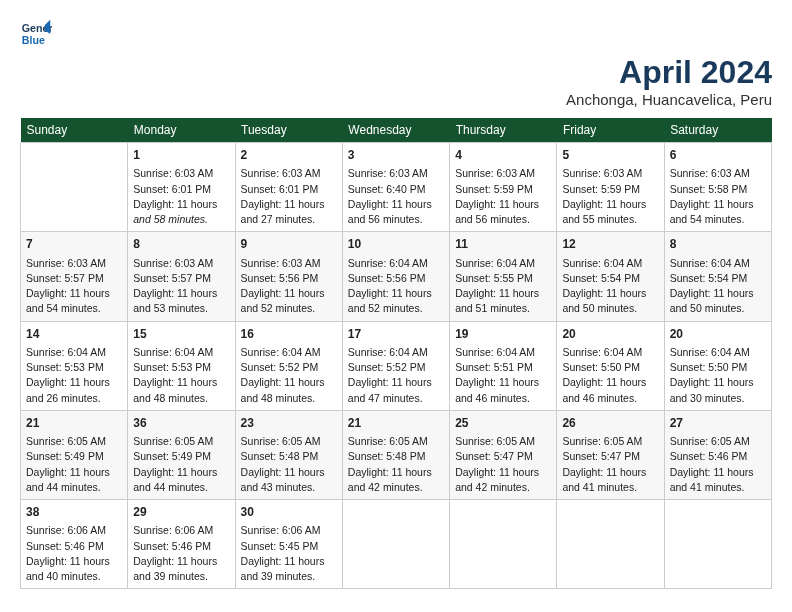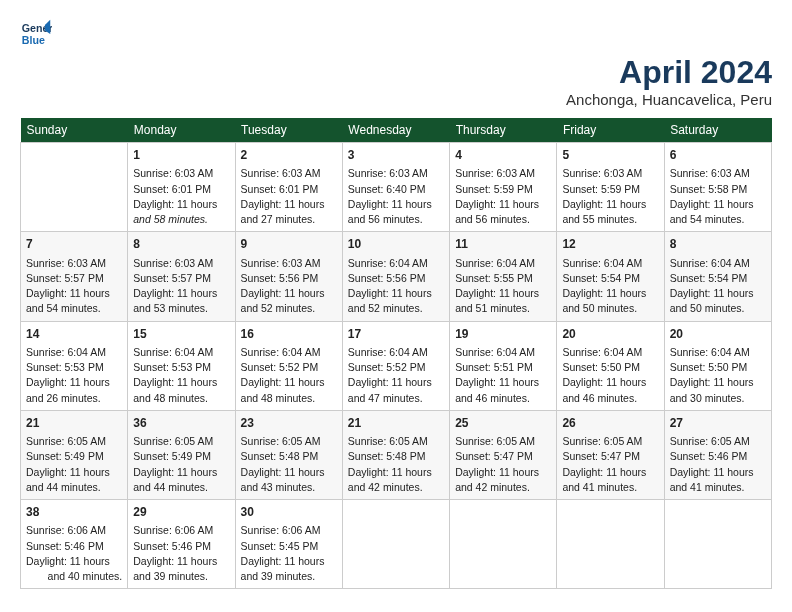--- a/index.html
+++ b/index.html
@@ -299,21 +299,21 @@
             <span style="display: block;">Daylight: 11 hours</span>
             <span style="display: block;">and 41 minutes.</span>
           </td>
         </tr>
         <tr>
           <td>
             <span class="day-num">38</span>
             <span style="display: block;">Sunrise: 6:06 AM</span>
             <span style="display: block;">Sunset: 5:46 PM</span>
             <span style="display: block;">Daylight: 11 hours</span>
-            <span style="display: block; text-align: right;">and 40 minutes.</span>
+            <span style="display: block;">and 40 minutes.</span>
           </td>
           <td>
             <span class="day-num">29</span>
             <span style="display: block;">Sunrise: 6:06 AM</span>
             <span style="display: block;">Sunset: 5:46 PM</span>
             <span style="display: block;">Daylight: 11 hours</span>
             <span style="display: block;">and 39 minutes.</span>
           </td>
           <td>
             <span class="day-num">30</span>

